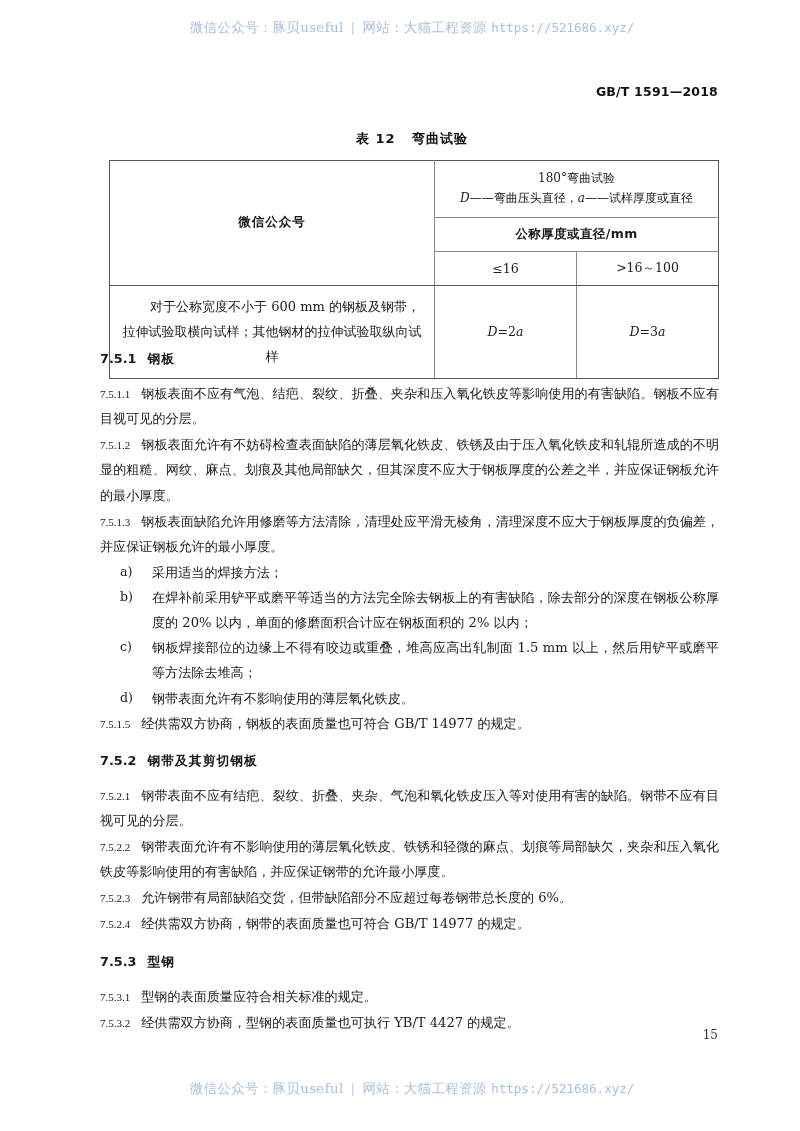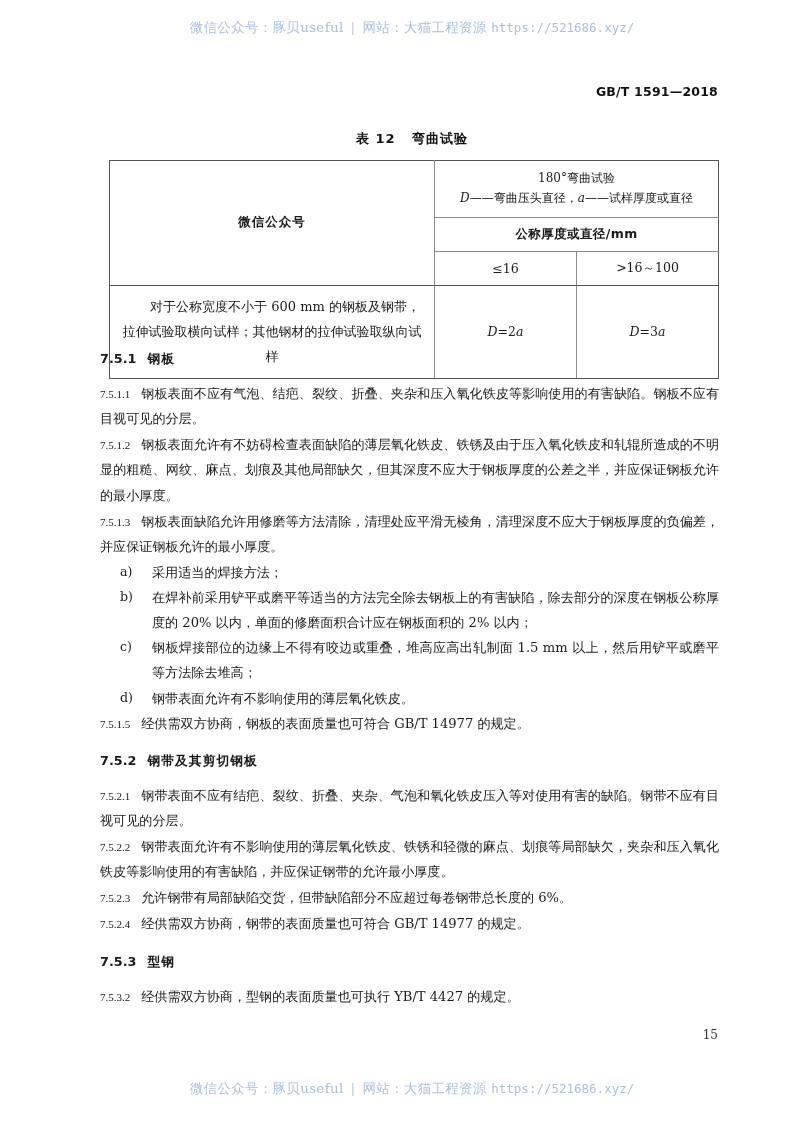--- a/index.html
+++ b/index.html
@@ -324,20 +324,23 @@
     </p>
 
     <p class="para">
       <span class="pn">7.5.2.4</span><span>经供需双方协商，钢带的表面质量也可符合 GB/T 14977 的规定。</span>
     </p>
 
     <div class="h3">
       <span class="num">7.5.3</span><span class="ttl">型钢</span>
     </div>
 
+    <p class="para">
+      <span class="pn">7.5.3.1</span><span>型钢的表面质量应符合相关标准的规定。</span>
+    </p>
 
     <p class="para">
       <span class="pn">7.5.3.2</span><span>经供需双方协商，型钢的表面质量也可执行 YB/T 4427 的规定。</span>
     </p>
 
   </div>
 
   <div class="page-number">15</div>
 
   <div class="watermark watermark-bottom">

